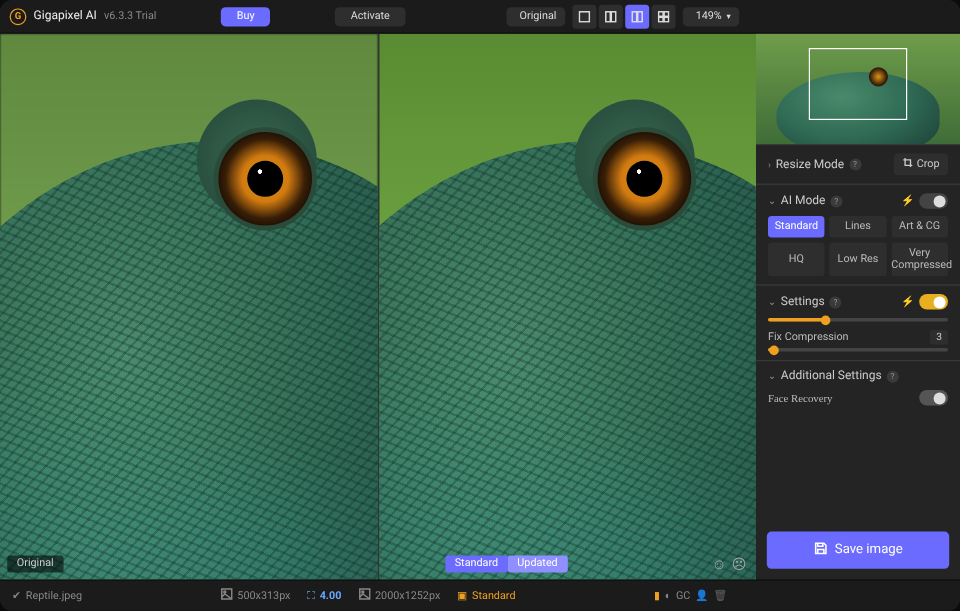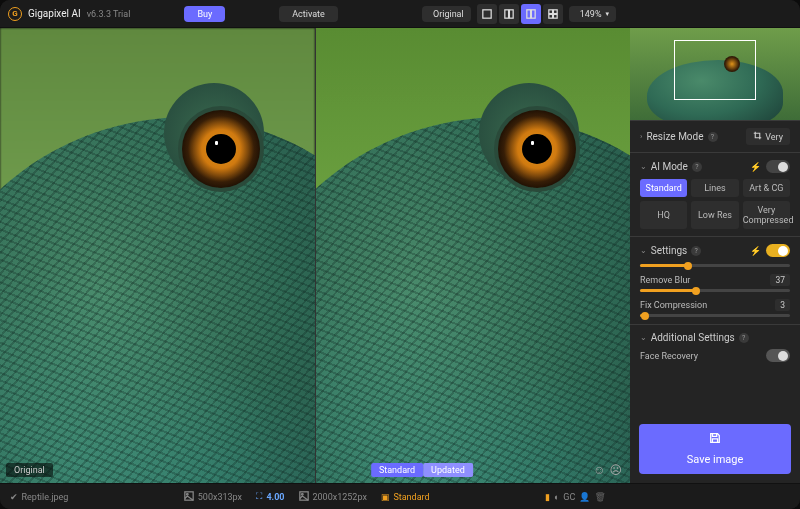--- a/index.html
+++ b/index.html
@@ -79,21 +79,21 @@
   .slider{position:relative;height:3px;background:#444;border-radius:2px;}
   .slider .fill{position:absolute;height:100%;background:var(--orange);border-radius:2px;}
   .slider .knob{position:absolute;top:50%;width:8px;height:8px;background:var(--orange);border-radius:50%;transform:translate(-50%,-50%);}
   .toggle{width:24px;height:13px;border-radius:7px;background:var(--toggle-off);position:relative;cursor:pointer;}
   .toggle .dot{position:absolute;top:1.5px;left:2px;width:10px;height:10px;background:#ddd;border-radius:50%;}
   .toggle.on{background:var(--toggle-on);}
   .toggle.on .dot{left:auto;right:2px;background:#fff;}
   .toggle.gold{background:#e8b020;}
   .toggle.gold .dot{right:2px;left:auto;background:#fff;}
   .save-row{margin-top:auto;padding:9px;}
-  .save-btn{width:100%;background:var(--accent);color:#fff;border:none;padding:8px 0;border-radius:4px;font-size:11px;display:flex;justify-content:center;gap:6px;cursor:pointer;flex-direction:column;}
+  .save-btn{width:100%;background:var(--accent);color:#fff;border:none;padding:8px 0;border-radius:4px;font-size:11px;display:flex;justify-content:center;gap:6px;cursor:pointer;}
   
   .status{height:26px;background:#1b1b1b;border-top:1px solid #111;display:flex;align-items:center;padding:0 10px;gap:14px;font-size:9px;color:var(--muted);}
   .status .grp{display:flex;align-items:center;gap:4px;}
   .status .accent-t{color:#6aa8ff;font-weight:700;}
   .status .orange-t{color:var(--orange);}
   .side::-webkit-scrollbar{width:6px;}
   .side::-webkit-scrollbar-thumb{background:#3a3a3a;border-radius:3px;}
   svg{stroke:currentColor;fill:none;stroke-width:1.5;}
 </style>
 </head>
@@ -199,21 +199,21 @@
         <div class="sec-row">
           <span class="sec-title">
               <span class="chev">›</span>
               <span>Resize Mode</span> 
               <span class="q">?</span>
             </span>
           <button class="sm-btn">
             <span><svg viewBox="0 0 12 12" width="9" height="9">
                   <path d="M3 1v8h8M1 3h8v8"></path>
                 </svg></span>
-            <span>Very</span>
+            <span>Crop</span>
           </button>
         </div>
       </div>
 
       <div class="sec">
         <div class="sec-row">
           <span class="sec-title">
               <span class="chev">⌄</span>
               <span>AI Mode</span> 
               <span class="q">?</span>
@@ -251,50 +251,40 @@
         </div>
 
         <div class="slider-row">
           <div class="slider">
               <div class="fill" style="width:32%"></div>
               <div class="knob" style="left:32%"></div>
             </div>
         </div>
         <div class="slider-row">
           <div class="sl-head">
-              <span>Remove Blur</span>
-              <span class="sl-val">37</span>
-            </div>
-          <div class="slider">
-              <div class="fill" style="width:37%"></div>
-              <div class="knob" style="left:37%"></div>
-            </div>
-        </div>
-        <div class="slider-row">
-          <div class="sl-head">
               <span>Fix Compression</span>
               <span class="sl-val">3</span>
             </div>
           <div class="slider">
               <div class="fill" style="width:3%"></div>
               <div class="knob" style="left:3%"></div>
             </div>
         </div>
       </div>
 
       <div class="sec">
         <div class="sec-row" style="margin-bottom:6px;">
           <span class="sec-title">
               <span class="chev">⌄</span>
               <span>Additional Settings</span> 
               <span class="q">?</span>
             </span>
         </div>
         <div class="sec-row" style="margin-top:6px;">
-          <span style="font-size:9px;color:#bbb;">Face Recovery</span>
+          <span style="font-size:9px;color:#bbb;font-family:Liberation Serif, serif;">Face Recovery</span>
           <div class="toggle">
               <div class="dot" style="left:auto;right:2px;"></div>
             </div>
         </div>
       </div>
 
       <div class="save-row">
         <button class="save-btn">
           <span><svg viewBox="0 0 14 14" width="12" height="12">
                 <path d="M2 2h8l2 2v8H2z"></path>

